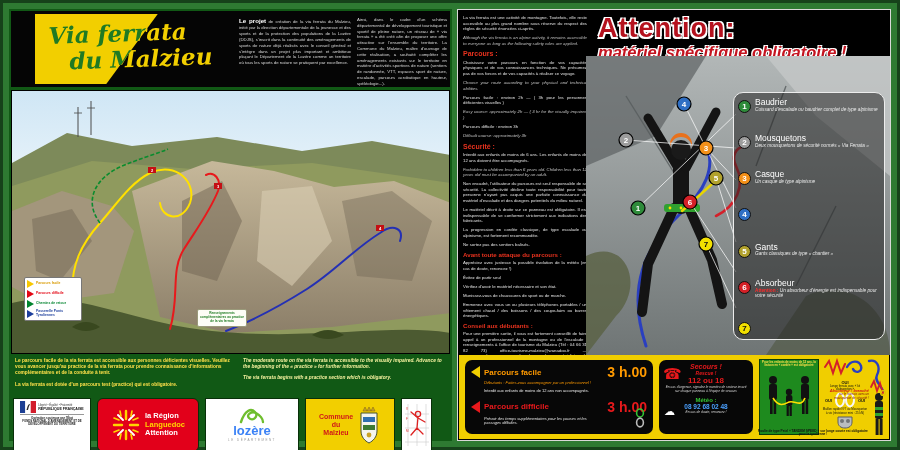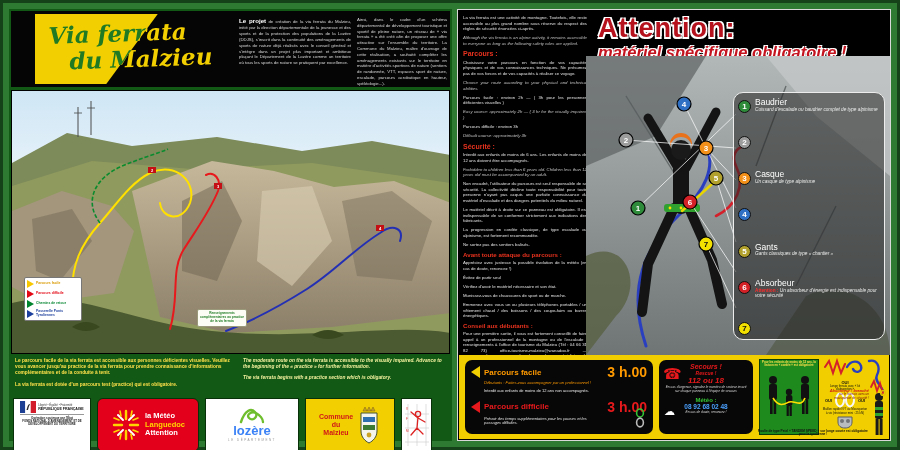--- a/index.html
+++ b/index.html
@@ -90,21 +90,21 @@
   .p-time{font-weight:bold;font-size:14px;}
   .p-facile{color:#ff9a00;} .p-diff{color:#e8191c;}
   .p-tip{font-size:4px;font-style:italic;color:#ff9a00;margin:1px 0 0 13px;line-height:1.2;}
   .p-note{font-size:4px;color:#e8e8e8;margin:3px 0 5px 13px;line-height:1.2;}
   .p-note2{font-size:4px;font-style:italic;color:#e8e8e8;margin:2px 0 0 13px;line-height:1.2;width:120px;}
   .carab{position:absolute;right:8px;bottom:6px;}
 
   .sbox{position:absolute;left:200px;top:5px;width:94px;height:74px;background:#070707;border-radius:7px;padding:3px 4px;text-align:center;}
   .s-title{color:#e8191c;font-weight:bold;font-style:italic;font-size:7px;line-height:1.05;}
   .s-sub{color:#e8191c;font-weight:bold;font-style:italic;font-size:5px;}
-  .s-num{color:#e8191c;font-weight:900;font-style:italic;font-size:8px;}
+  .s-num{color:#e8191c;font-weight:900;font-size:8px;}
   .s-note{color:#ddd;font-style:italic;font-size:3.3px;line-height:1.2;margin-top:1px;}
   .phone-icon{position:absolute;left:4px;top:6px;font-size:15px;color:#e8191c;line-height:1;}
   .cloud-icon{position:absolute;left:5px;top:46px;font-size:11px;color:#fff;line-height:1;}
   .m-label{color:#35c435;font-weight:bold;font-size:6px;margin-top:3px;}
   .m-phone{color:#4aa0ff;font-weight:900;font-size:6.5px;}
   .m-note{color:#ddd;font-style:italic;font-size:3.3px;}
 
   .cordee{position:absolute;left:300px;top:4px;width:60px;height:76px;background:#1e8a1e;border:1px solid #0a3c0a;padding:1px;}
   .cordee-note{font-size:2.9px;color:#ffe14a;font-weight:bold;line-height:1.15;text-align:center;}
   .diagrams{position:absolute;left:363px;top:3px;width:46px;height:78px;text-align:center;}
@@ -259,21 +259,21 @@
                 <path d="M3,10 L8,12"></path>
                 <path d="M27,10 L22,12"></path>
               <path d="M3,24 L8,22"></path>
                 <path d="M27,24 L22,22"></path>
                 <path d="M9,31 L10,26"></path>
                 <path d="M21,31 L20,26"></path>
             </g>
           </g>
         </svg>
         <div class="region-text">
-          <div class="rg1">la Météo</div>
+          <div class="rg1">la Région</div>
           <div class="rg2">Languedoc</div>
           <div class="rg3">Attention</div>
         </div>
       </div>
 
       <div class="logo logo-lozere">
         <svg width="26" height="16" viewBox="0 0 26 16">
           <path d="M2,14 C6,2 12,0 16,4 C20,8 14,14 10,10 C7,7 12,3 17,5 C21,7 24,11 24,14" fill="none" stroke="#6fbe2e" stroke-width="2.4" stroke-linecap="round"></path>
         </svg>
         <div class="loz-name">lozère</div>
@@ -417,20 +417,24 @@
       <div class="equip-panel">
         <div class="eq-item">
           <div class="eq-num c1">1</div>
           <div class="eq-body">
             <div class="eq-name">Baudrier</div>
             <div class="eq-desc">Cuissard d'escalade ou baudrier complet de type alpinisme</div>
           </div>
         </div>
         <div class="eq-item">
           <div class="eq-num c2">2</div>
+          <div class="eq-body">
+            <div class="eq-name">Mousquetons</div>
+            <div class="eq-desc">Deux mousquetons de sécurité normés « Via Ferrata »</div>
+          </div>
         </div>
         <div class="eq-item">
           <div class="eq-num c3">3</div>
           <div class="eq-body">
             <div class="eq-name">Casque</div>
             <div class="eq-desc">Un casque de type alpinisme</div>
           </div>
         </div>
         <div class="eq-item">
           <div class="eq-num c4">4</div>

